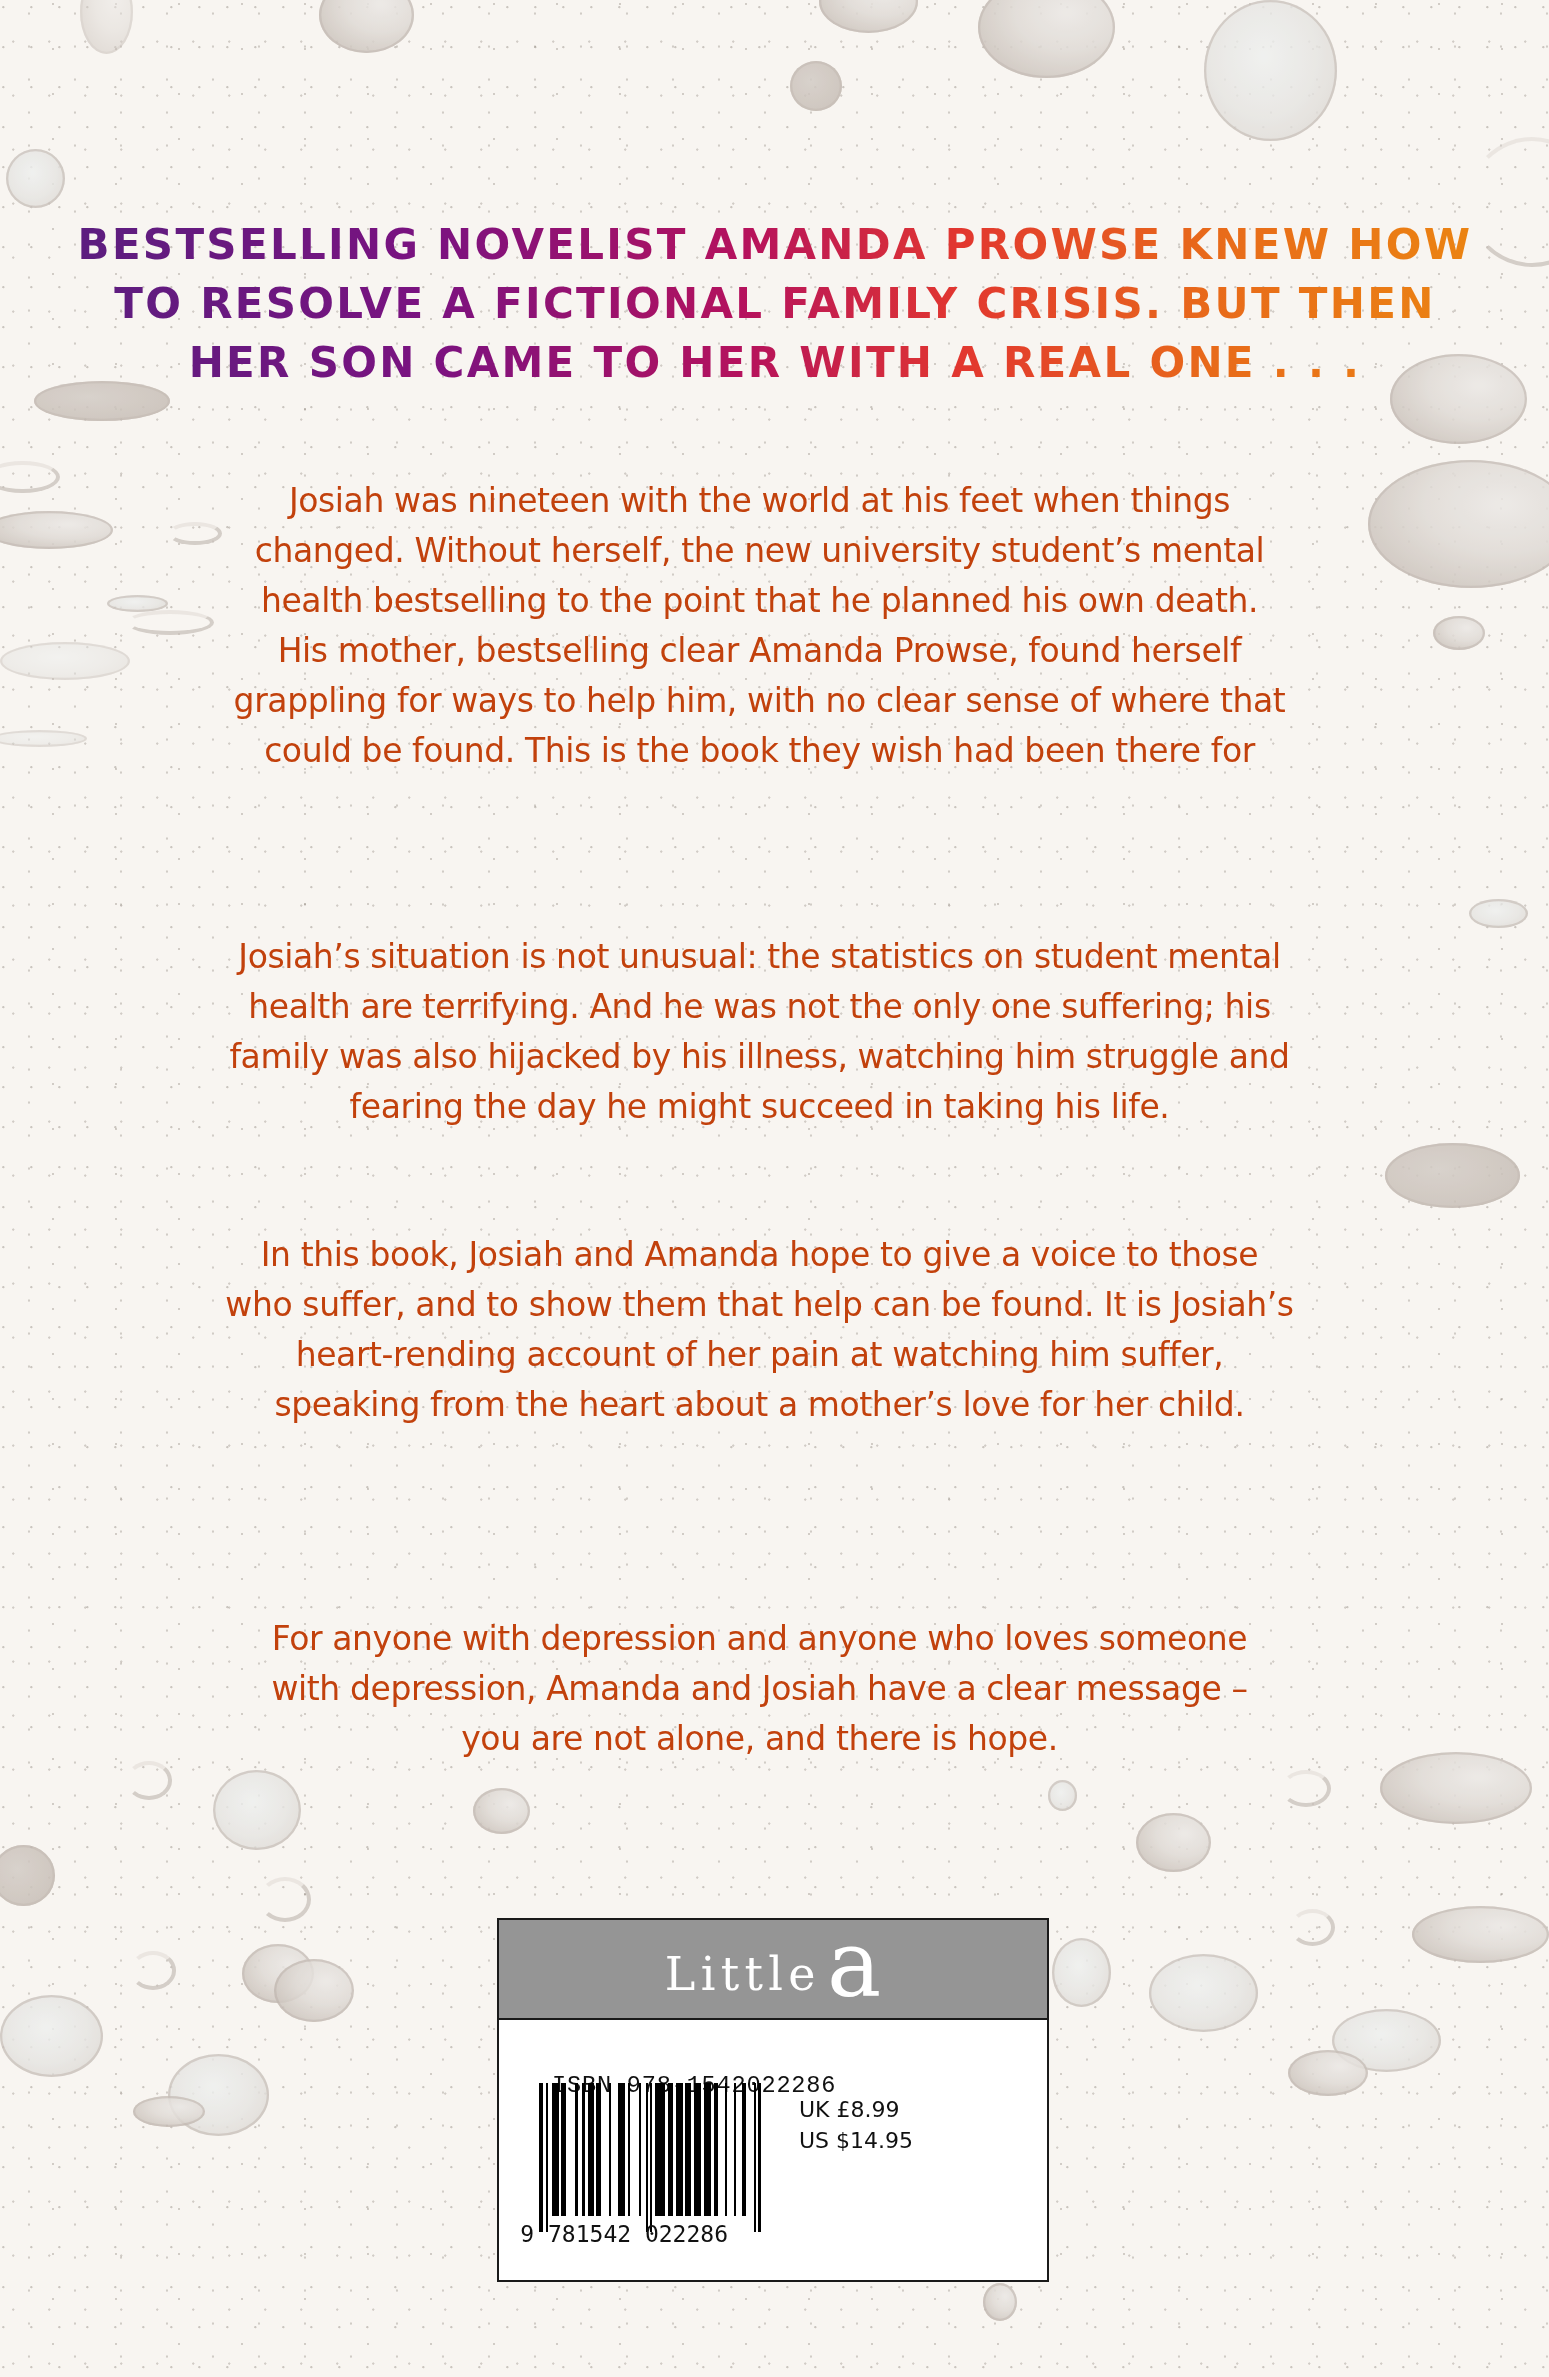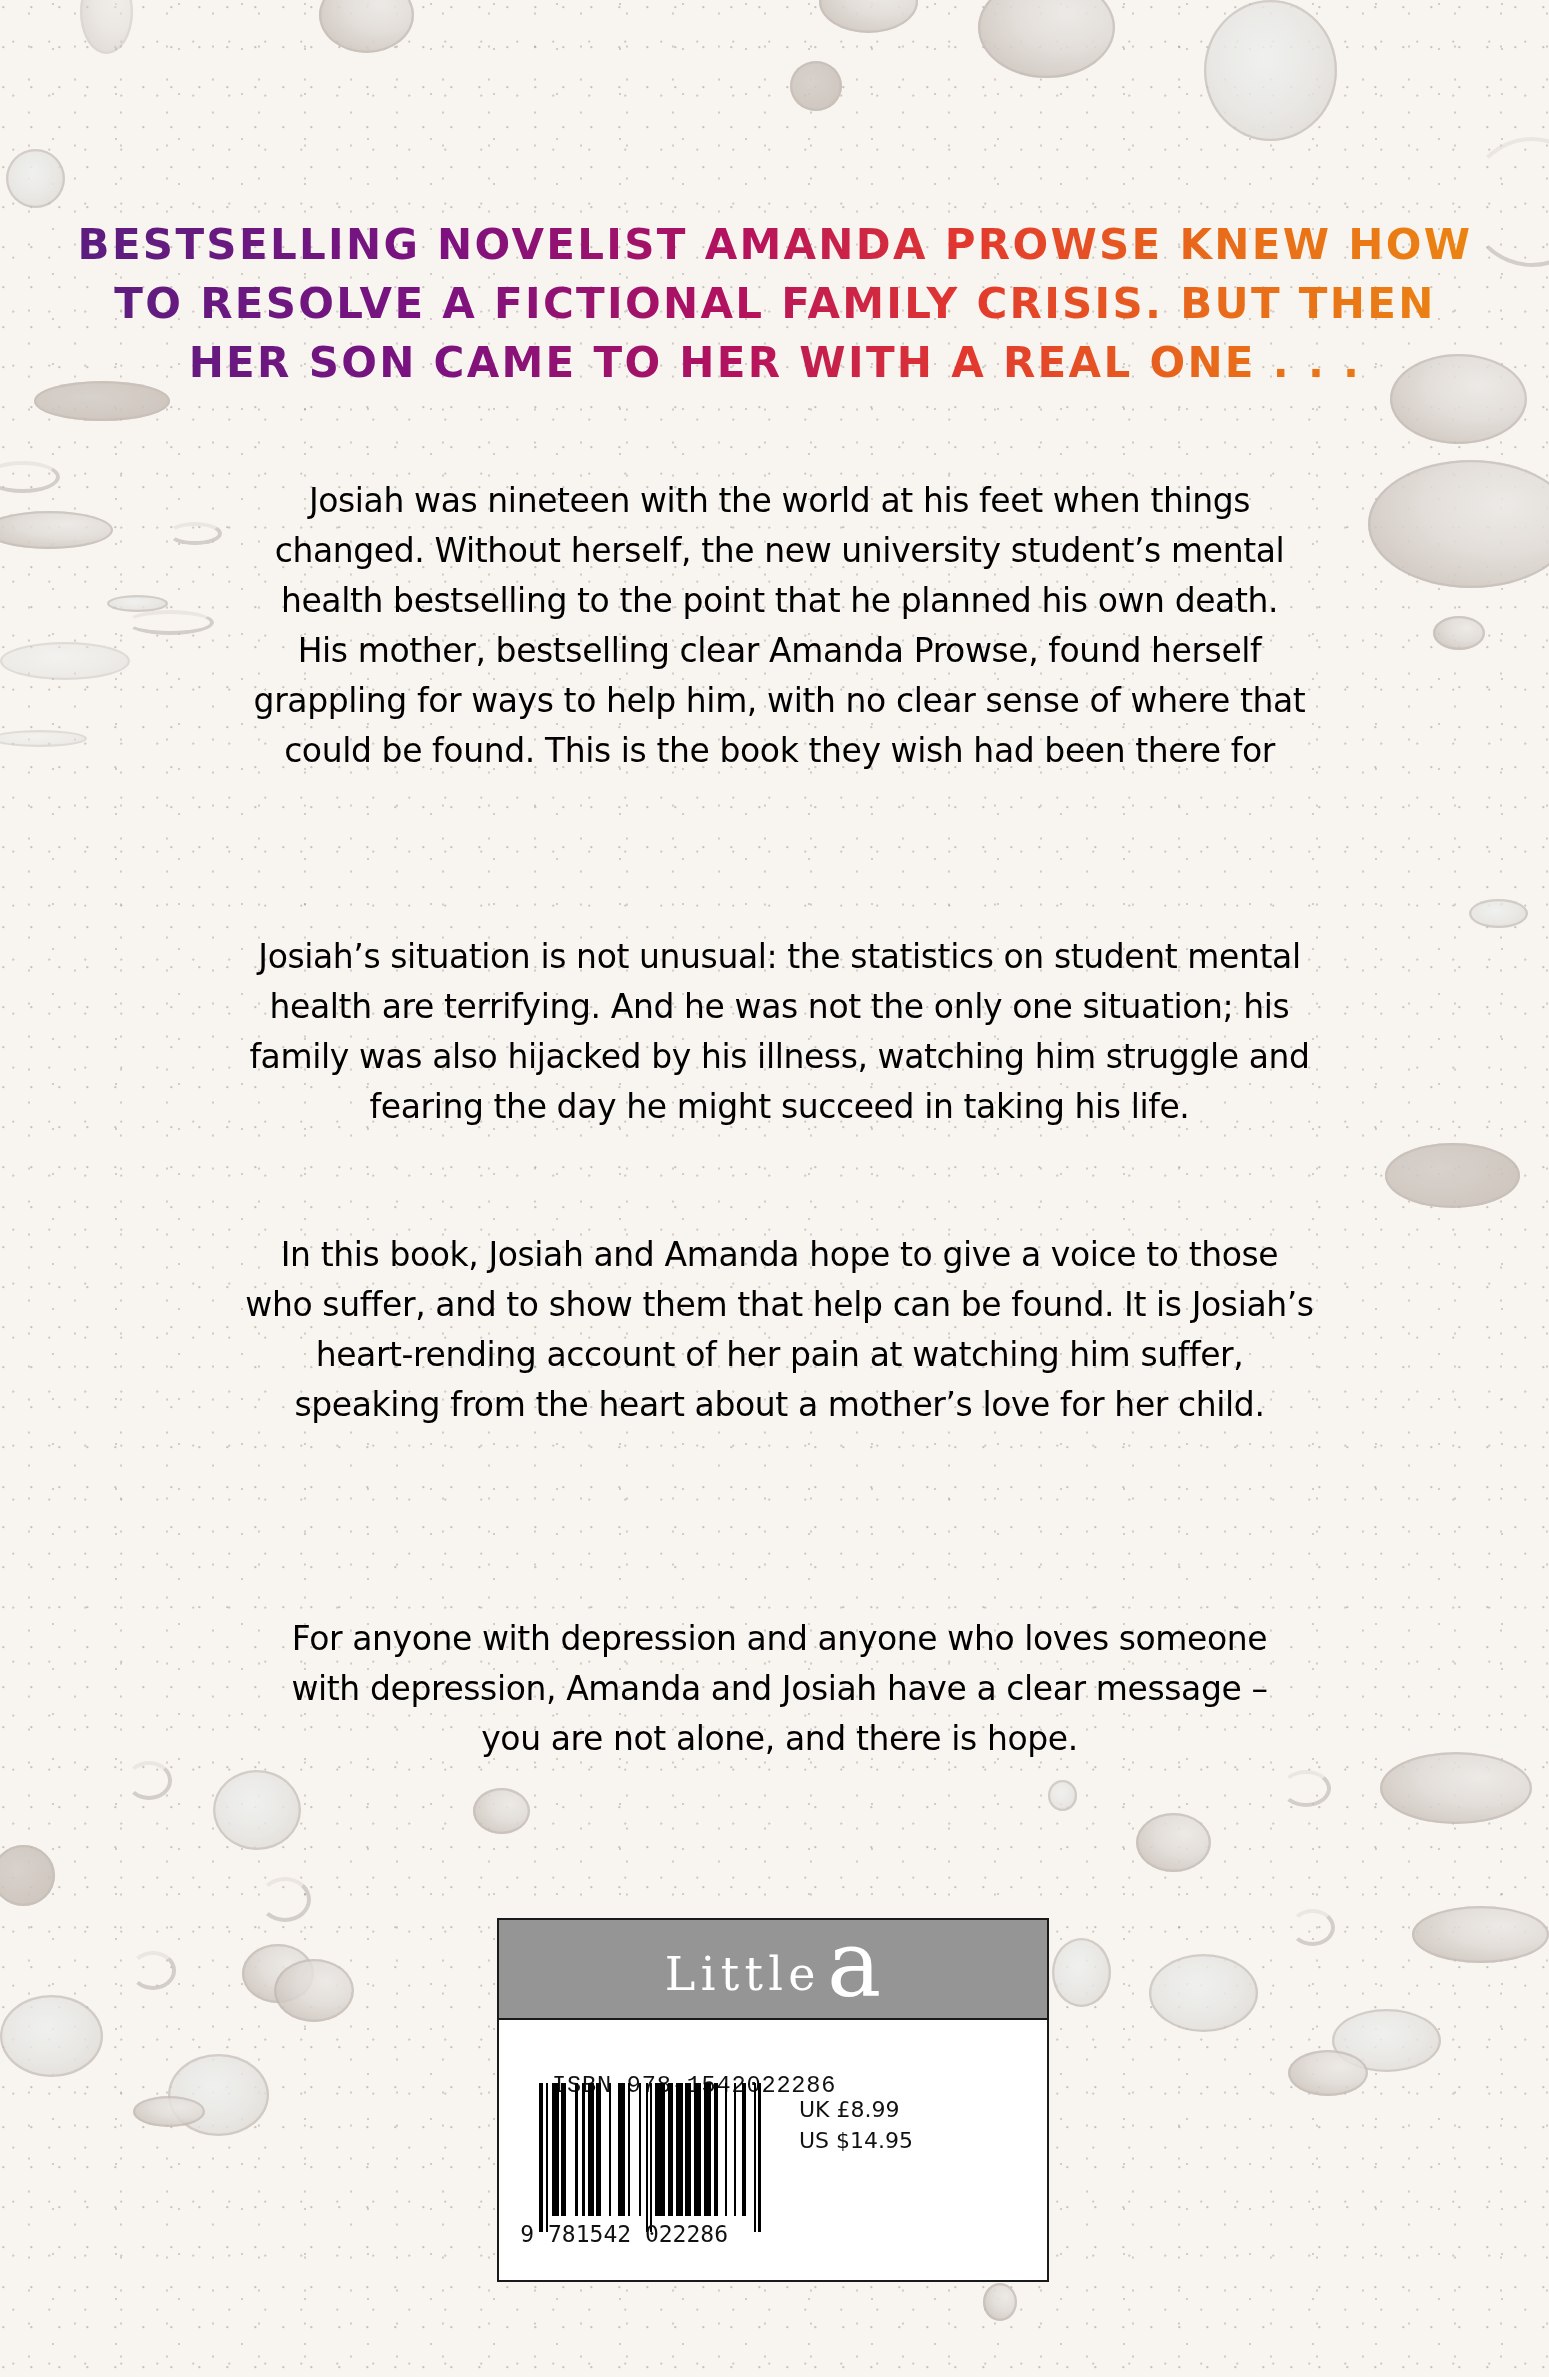--- a/index.html
+++ b/index.html
@@ -43,22 +43,22 @@
     font-weight: bold;
     font-size: 42px; line-height: 59px; letter-spacing: 2.3px;
   }
   .headline .line { display: block; white-space: nowrap; }
   .headline .grad {
     background: linear-gradient(90deg, #55207f 0%, #7b1280 28%, #b5125d 48%, #e2372f 62%, #e86a1a 78%, #ec8b10 100%);
     -webkit-background-clip: text; background-clip: text; color: transparent;
   }
 
   .body-text {
-    position: absolute; left: 180px; width: 1199px;
-    text-align: center; color: #000000;
+    position: absolute; left: 160px; width: 1199px;
+    text-align: center; color: #c2410c;
     font-family: "DejaVu Sans", sans-serif;
     font-size: 33px; line-height: 50px;
     letter-spacing: -0.4px;
   }
   .body-text .ln { display: block; white-space: nowrap; }
 
   .barcode-box {
     position: absolute; left: 497px; top: 1918px; width: 552px; height: 364px;
     background: #ffffff; border: 2.3px solid #1a1a1a; box-sizing: border-box;
   }
@@ -162,21 +162,21 @@
   <span class="ln">Josiah was nineteen with the world at his feet when things</span>
   <span class="ln">changed. Without herself, the new university student’s mental</span>
   <span class="ln">health bestselling to the point that he planned his own death.</span>
   <span class="ln">His mother, bestselling clear Amanda Prowse, found herself</span>
   <span class="ln">grappling for ways to help him, with no clear sense of where that</span>
   <span class="ln">could be found. This is the book they wish had been there for</span>
 </div>
 
 <div class="body-text" style="top:932px;">
   <span class="ln">Josiah’s situation is not unusual: the statistics on student mental</span>
-  <span class="ln">health are terrifying. And he was not the only one situation; his</span>
+  <span class="ln">health are terrifying. And he was not the only one suffering; his</span>
   <span class="ln">family was also hijacked by his illness, watching him struggle and</span>
   <span class="ln">fearing the day he might succeed in taking his life.</span>
 </div>
 
 <div class="body-text" style="top:1230px;">
   <span class="ln">In this book, Josiah and Amanda hope to give a voice to those</span>
   <span class="ln">who suffer, and to show them that help can be found. It is Josiah’s</span>
   <span class="ln">heart-rending account of her pain at watching him suffer,</span>
   <span class="ln">speaking from the heart about a mother’s love for her child.</span>
 </div>

